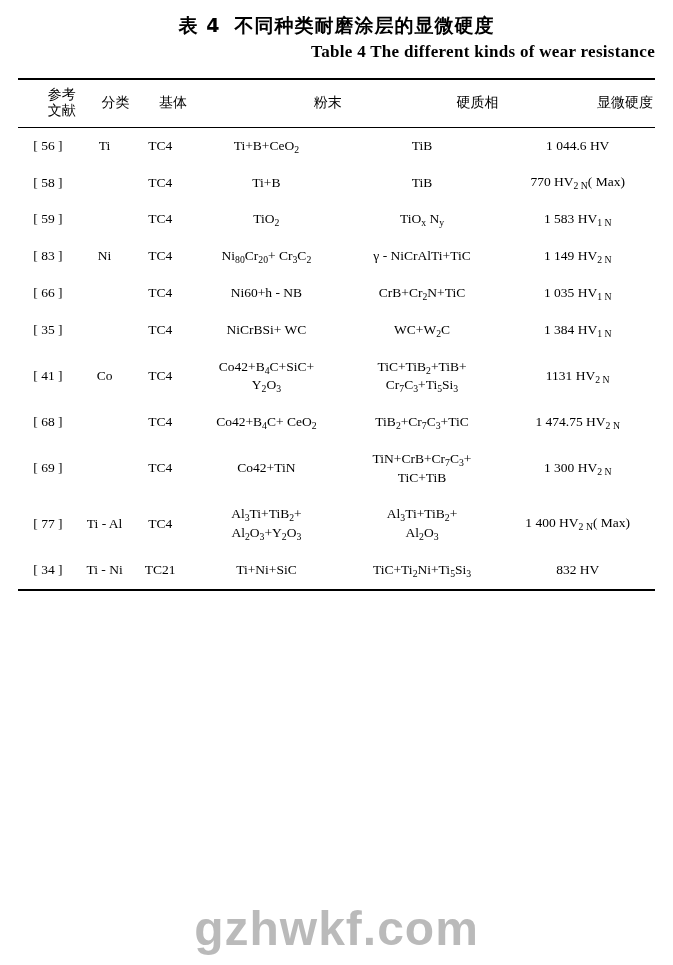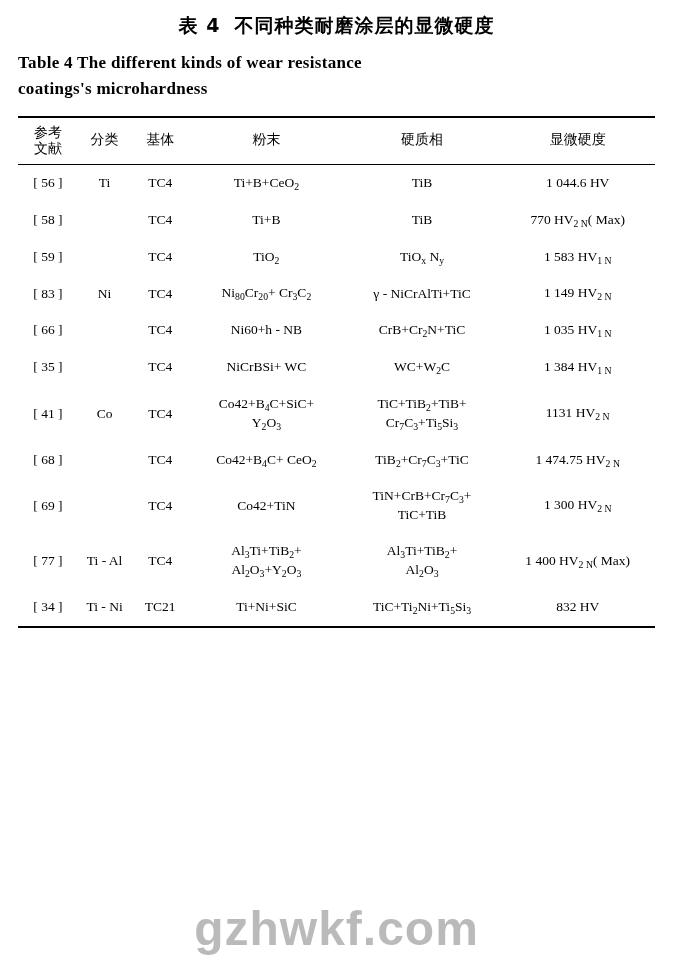--- a/index.html
+++ b/index.html
@@ -26,41 +26,40 @@
     text-align: center;
     font-family: "DejaVu Sans", sans-serif;
     font-size: 19px;
     font-weight: bold;
     letter-spacing: 1px;
     margin-top: 13px;
     margin-bottom: 0;
   }
   .title-cn .gap { display:inline-block; width: 14px; }
   .title-en {
-    text-align: left;
+    text-align: right;
     font-family: "Liberation Serif", serif;
     font-size: 17px;
     font-weight: bold;
     line-height: 1.55;
-    margin-top: 11px;
     letter-spacing: 0.3px;
   }
   .title-en .l2 { display: block; }
 
   table.tbl {
     width: 100%;
     border-collapse: collapse;
     margin-top: 13px;
     font-size: 13.5px;
   }
   thead th {
     font-weight: normal;
     padding: 6px 2px 8px 2px;
     vertical-align: middle;
-    text-align: center;
+    text-align: right;
     font-family: "DejaVu Sans", sans-serif;
     font-size: 14px;
     line-height: 1.25;
   }
   thead tr th {
     border-top: 2px solid #000;
     border-bottom: 1px solid #000;
   }
   tbody td {
     text-align: center;
@@ -104,21 +103,20 @@
 <body>
 
 <div class="page">
 
   <div class="title-cn">
     <span>表 4</span><span class="gap"></span><span>不同种类耐磨涂层的显微硬度</span>
   </div>
 
   <div class="title-en">
     <span class="l2">Table 4   The different kinds of wear resistance</span>
-    <span class="l2">coatings's microhardness</span>
   </div>
 
   <table class="tbl">
     <colgroup>
       <col class="col-ref">
       <col class="col-class">
       <col class="col-base">
       <col class="col-pow">
       <col class="col-hard">
       <col class="col-micro">

